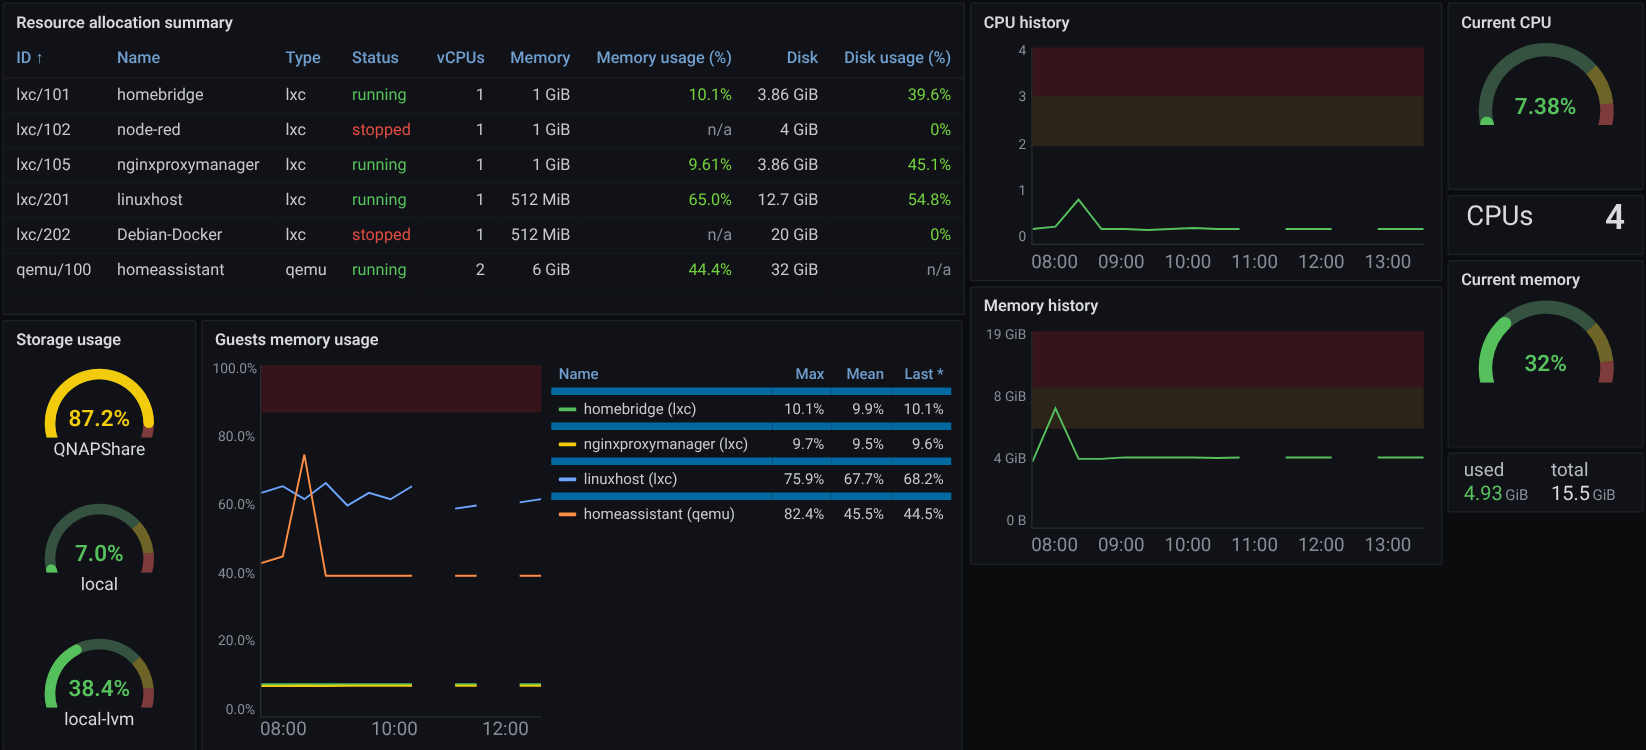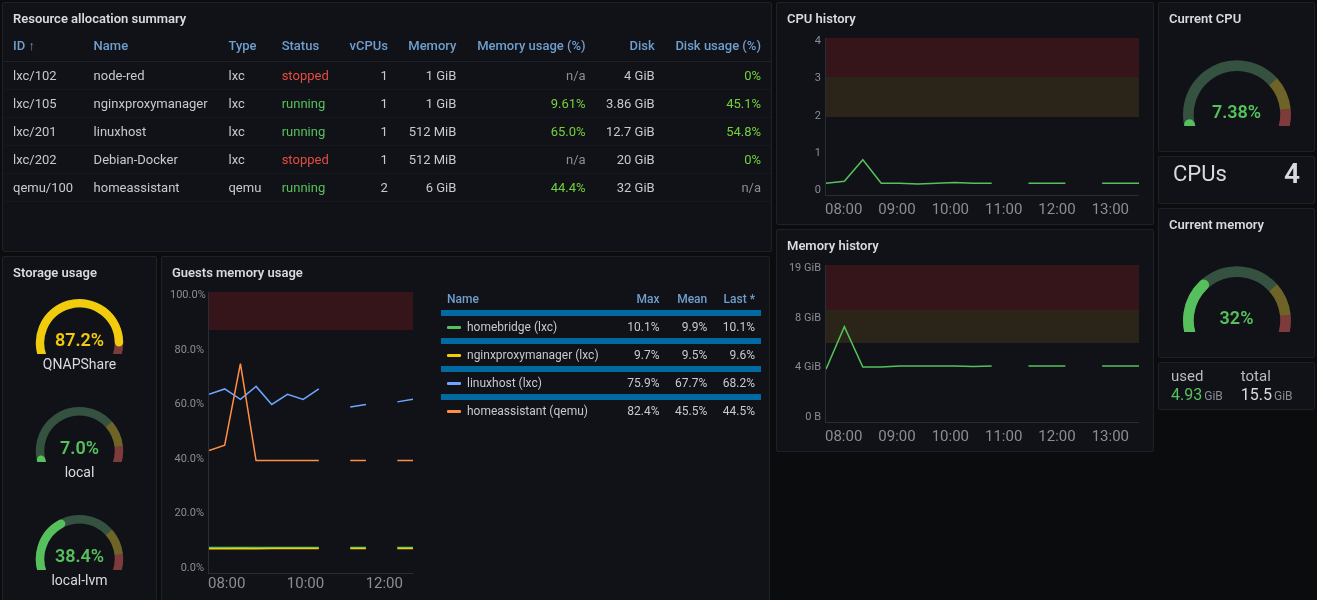--- a/index.html
+++ b/index.html
@@ -36,31 +36,31 @@
   .col3{display:grid;grid-template-rows:150px 48px 150px 48px;gap:4px;}
   .col2rows{display:grid;grid-template-rows:223px 223px;gap:4px;}
   .big-stat{display:flex;align-items:center;justify-content:space-between;padding:0 14px;font-size:22px;color:var(--header);}
   .big-stat .val{font-size:28px;font-weight:600;}
   .mem-stat{display:flex;gap:18px;padding:4px 12px 8px;align-items:center;}
   .mem-stat .lbl{font-size:15px;color:#b9bbc2;}
   .mem-stat .v{font-size:16px;color:var(--header);}
   .mem-stat .used .v{color:var(--green);}
   .mem-stat .unit{font-size:12px;color:var(--text-dim);margin-left:2px;}
   
-  .gauge-wrap{display:flex;flex-direction:column;align-items:center;flex:1;justify-content:center;}
+  .gauge-wrap{display:flex;flex-direction:column;align-items:center;flex:1;justify-content:flex-start;}
   .gauge{position:relative;width:120px;height:70px;}
   .gauge.small{width:105px;height:62px;}
   .gauge svg{width:100%;height:100%;}
   .gauge-val{position:absolute;left:0;right:0;bottom:4px;text-align:center;font-size:18px;font-weight:600;}
   .gauge-label{font-size:14px;color:var(--header);margin-top:2px;}
   .storage-col{display:flex;flex-direction:column;gap:20px;padding:4px 6px 8px;flex:1;justify-content:space-around;}
   
   .bottom-row{display:grid;grid-template-columns:155px 609px;gap:4px;}
   
-  .gm-body{display:flex;flex:1;padding:4px 8px 8px;gap:24px;}
+  .gm-body{display:flex;flex:1;padding:4px 8px 8px;gap:4px;}
   .gm-chart{flex:1;position:relative;}
   .gm-legend{width:320px;font-size:12px;}
   .gm-legend table{width:100%;border-collapse:collapse;}
   .gm-legend th{color:#6f9fce;font-weight:500;padding:4px 6px;text-align:right;}
   .gm-legend th.nm{text-align:left;}
   .gm-legend td{padding:4px 6px;text-align:right;border-top:6px solid #0369a1;}
   .gm-legend td.nm{text-align:left;color:var(--text);}
   .swatch{display:inline-block;width:14px;height:3px;margin-right:6px;vertical-align:middle;border-radius:1px;}
   
   .hist-body{flex:1;padding:4px 10px 6px;display:flex;flex-direction:column;}
@@ -85,20 +85,31 @@
             <th class="">Type</th>
             <th class="">Status</th>
             <th class="num">vCPUs</th>
             <th class="num">Memory</th>
             <th class="num">Memory usage (%)</th>
             <th class="num">Disk</th>
             <th class="num">Disk usage (%)</th>
           </tr>
         </thead>
       <tbody id="res-body">
+          <tr>
+            <td class="">lxc/101</td>
+            <td class="">homebridge</td>
+            <td class="">lxc</td>
+            <td class="running">running</td>
+            <td class="num">1</td>
+            <td class="num">1 GiB</td>
+            <td class="num pct-green">10.1%</td>
+            <td class="num">3.86 GiB</td>
+            <td class="num pct-green">39.6%</td>
+          </tr>
           <tr>
             <td class="">lxc/102</td>
             <td class="">node-red</td>
             <td class="">lxc</td>
             <td class="stopped">stopped</td>
             <td class="num">1</td>
             <td class="num">1 GiB</td>
             <td class="num pct-na">n/a</td>
             <td class="num">4 GiB</td>
             <td class="num pct-green">0%</td>

